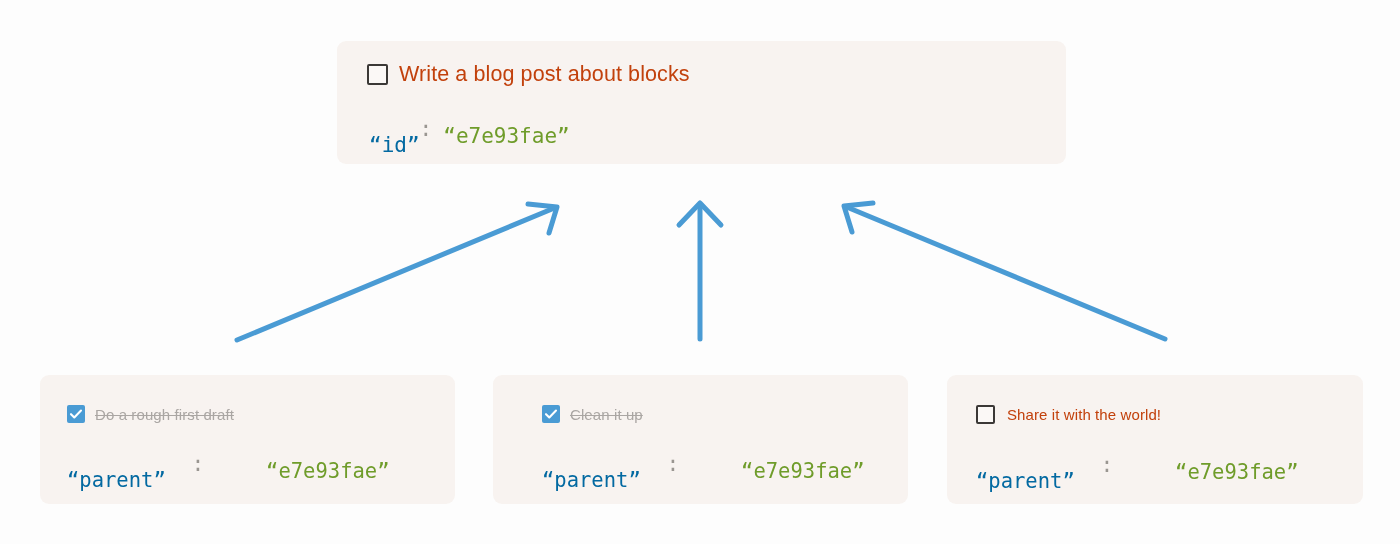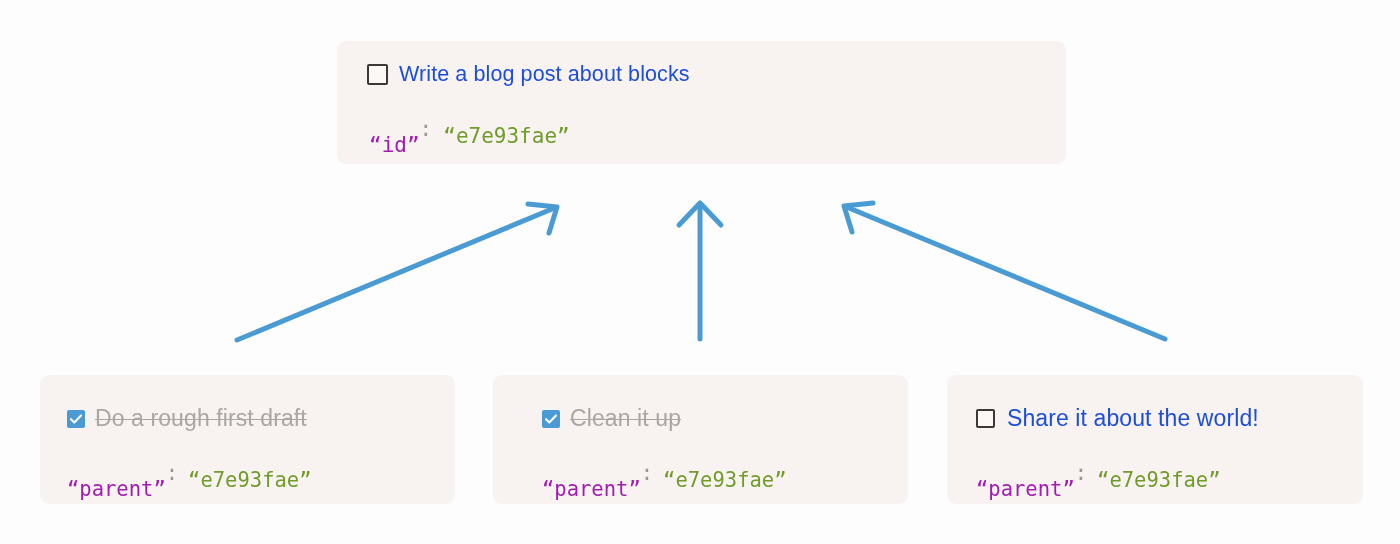--- a/index.html
+++ b/index.html
@@ -65,35 +65,35 @@
     border-radius: 2px;
     position: relative;
   }
   .checkbox.checked svg {
     position: absolute;
     left: 0;
     top: 0;
   }
 
   .task-label {
-    color: #1d4ed8;
+    color: #c2410c;
     letter-spacing: 0.1px;
   }
   .task-label.done {
     color: #aaa6a3;
     text-decoration: line-through;
     text-decoration-color: #aaa6a3;
     text-decoration-thickness: 1.4px;
   }
 
   .json-row {
     font-family: "DejaVu Sans Mono", monospace;
     letter-spacing: 0px;
   }
-  .json-key   { color: #a21caf; margin-top: 32px; }
+  .json-key   { color: #0369a1; margin-top: 32px; }
   .json-colon { color: #9a9691; }
   .json-val   { color: #6f9c2a; margin-top: 13px; }
   .json-gap   { display: inline-block; }
 
   
   #card-parent {
     left: 337px;
     top: 41px;
     width: 729px;
     height: 123px;
@@ -105,22 +105,22 @@
   #card-parent .json-gap   { width: 11px; }
 
   
   .card-child {
     top: 375px;
     height: 129px;
     padding: 30px 0 0 0;
   }
   .card-child .checkbox.unchecked { width: 19px; height: 19px; }
   .card-child .checkbox.checked   { width: 18px; height: 18px; }
-  .card-child .task-label { font-size: 23px; }
-  .card-child .json-row   { font-size: 20.5px; margin-top: 13px; }
+  .card-child .task-label { font-size: 15px; }
+  .card-child .json-row   { font-size: 20.5px; margin-top: 13px; gap: 26px; }
   .card-child .json-gap   { width: 10px; }
 
   #card-child-1 { left: 40px;  width: 415px; }
   #card-child-2 { left: 493px; width: 415px; }
   #card-child-3 { left: 947px; width: 416px; }
 
   #card-child-1 .task-row, #card-child-1 .json-row { margin-left: 27px; }
   #card-child-2 .task-row, #card-child-2 .json-row { margin-left: 25px; padding-left: 24px; }
   #card-child-3 .task-row, #card-child-3 .json-row { margin-left: 29px; }
 
@@ -194,21 +194,21 @@
       <span class="json-key">“parent”</span>
         <span class="json-colon">:</span>
         <span class="json-gap"></span>
         <span class="json-val">“e7e93fae”</span>
     </div>
   </div>
 
   <div class="card card-child" id="card-child-3">
     <div class="card-row task-row">
       <span class="checkbox unchecked"></span>
-      <span class="task-label">Share it about the world!</span>
+      <span class="task-label">Share it with the world!</span>
     </div>
     <div class="card-row json-row">
       <span class="json-key">“parent”</span>
         <span class="json-colon">:</span>
         <span class="json-gap"></span>
         <span class="json-val">“e7e93fae”</span>
     </div>
   </div>
 
 </div>

